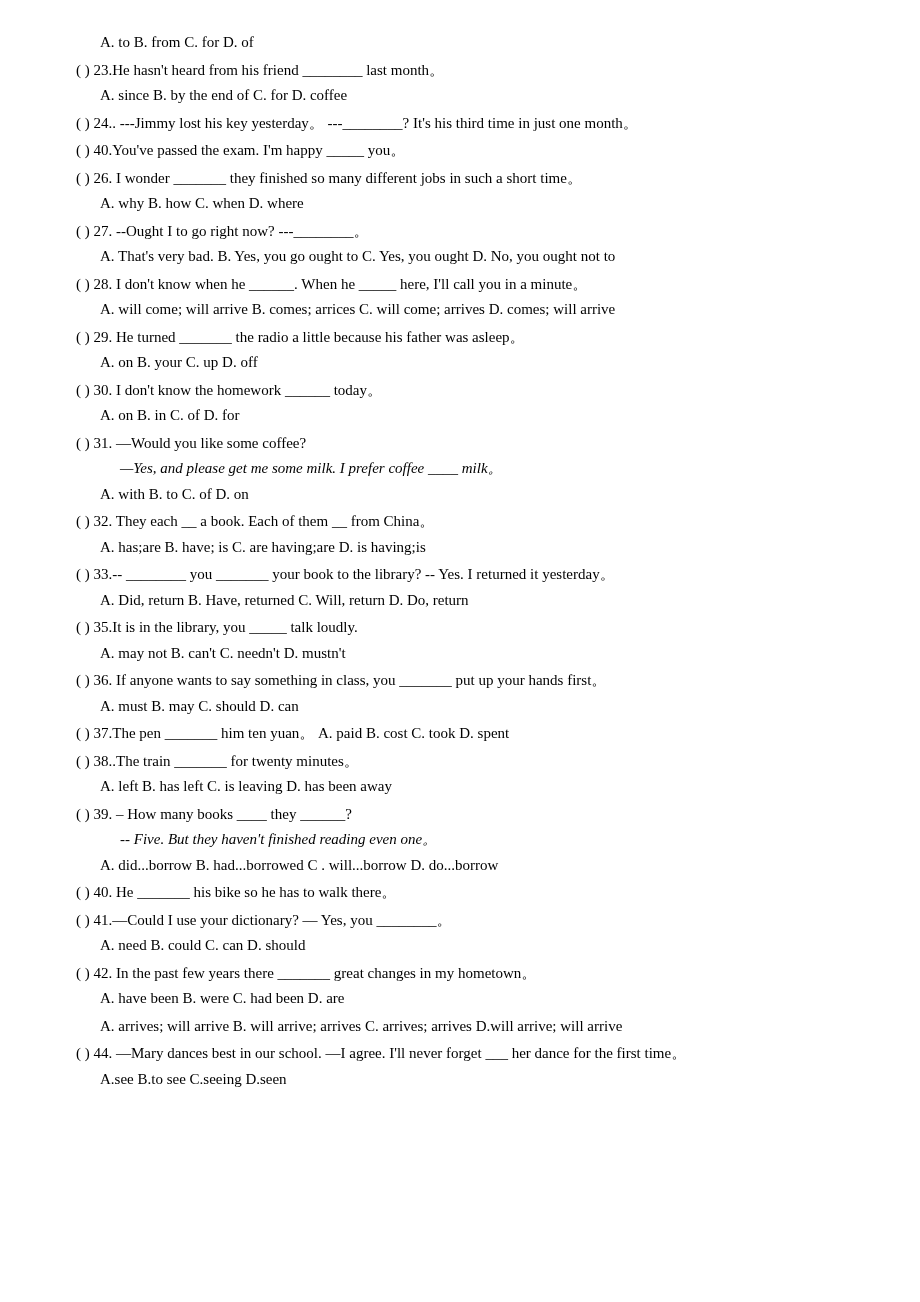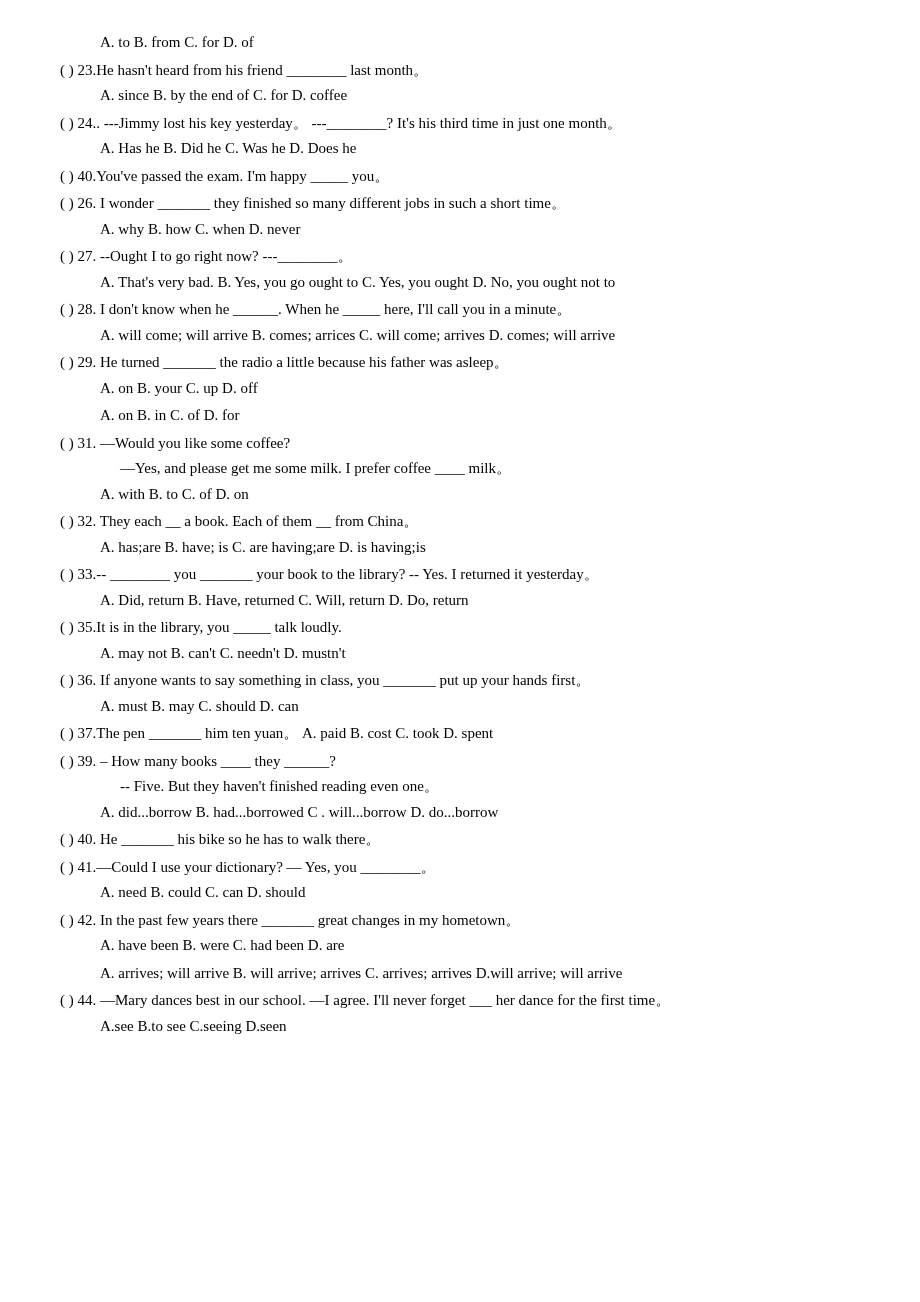--- a/index.html
+++ b/index.html
@@ -13,75 +13,77 @@
       padding: 30px 60px;
       line-height: 1.7;
     }
     .question-block {
       margin-bottom: 2px;
     }
     .question-line {
       display: block;
       padding-left: 10px;
       text-indent: -10px;
+      margin-left: 16px;
     }
     .options-line {
       display: block;
       padding-left: 40px;
       margin-bottom: 2px;
     }
     .sub-option {
       display: block;
       padding-left: 60px;
+      font-style: italic;
     }
   </style>
 </head>
 <body>
 
 <div>
 
   <div class="question-block">
     <span class="options-line">A. to          B. from          C. for          D. of</span>
   </div>
 
   <div class="question-block">
     <span class="question-line">( ) 23.He hasn't heard from his friend ________ last month。</span>
     <span class="options-line">A. since          B. by the end of          C. for          D. coffee</span>
   </div>
 
   <div class="question-block">
     <span class="question-line">( ) 24.. ---Jimmy lost his key yesterday。 ---________? It's his third time in just one month。</span>
-    <span class="options-line">A. Has he     B. Did he     C. Was he     D. Does he</span>
   </div>
 
   <div class="question-block">
     <span class="question-line">( ) 40.You've passed the exam. I'm happy _____ you。</span>
   </div>
 
   <div class="question-block">
     <span class="question-line">( ) 26. I wonder _______ they finished so many different jobs in such a short time。</span>
-    <span class="options-line">A. why          B. how          C. when          D. never</span>
+    <span class="options-line">A. why          B. how          C. when          D. where</span>
   </div>
 
   <div class="question-block">
     <span class="question-line">( ) 27. --Ought I to go right now?  ---________。</span>
     <span class="options-line">A. That's very bad.  B. Yes, you go ought to   C. Yes, you ought   D. No, you ought not to</span>
   </div>
 
   <div class="question-block">
     <span class="question-line">( ) 28. I don't know when he ______. When he _____ here, I'll call you in a minute。</span>
     <span class="options-line">A. will come; will arrive  B. comes; arrices  C. will come; arrives    D. comes; will arrive</span>
   </div>
 
   <div class="question-block">
     <span class="question-line">( ) 29. He turned _______ the radio a little because his father was asleep。</span>
     <span class="options-line">A. on          B. your          C. up          D. off</span>
   </div>
 
   <div class="question-block">
+    <span class="question-line">( ) 30. I don't know the homework ______ today。</span>
     <span class="options-line">A. on   B. in   C. of          D. for</span>
   </div>
 
   <div class="question-block">
     <span class="question-line">( ) 31. —Would you like some coffee?</span>
     <span class="sub-option">—Yes, and  please  get  me  some  milk.  I prefer coffee ____ milk。</span>
     <span class="options-line">A. with          B. to          C. of          D. on</span>
   </div>
 
   <div class="question-block">
@@ -102,20 +104,24 @@
 
   <div class="question-block">
     <span class="question-line">( ) 36. If anyone wants to say something in class, you _______ put up your hands first。</span>
     <span class="options-line">A. must          B. may          C. should          D. can</span>
   </div>
 
   <div class="question-block">
     <span class="question-line">( ) 37.The pen _______ him ten yuan。          A. paid     B. cost     C. took   D. spent</span>
   </div>
 
+  <div class="question-block">
+    <span class="question-line">( ) 38..The train _______ for twenty minutes。</span>
+    <span class="options-line">A. left          B. has left          C. is leaving          D. has been away</span>
+  </div>
 
   <div class="question-block">
     <span class="question-line">( ) 39. – How many books ____ they ______?</span>
     <span class="sub-option">-- Five. But they haven't finished reading even one。</span>
     <span class="options-line">A. did...borrow    B. had...borrowed    C . will...borrow   D. do...borrow</span>
   </div>
 
   <div class="question-block">
     <span class="question-line">( ) 40. He _______ his bike so he has to walk there。</span>
   </div>

